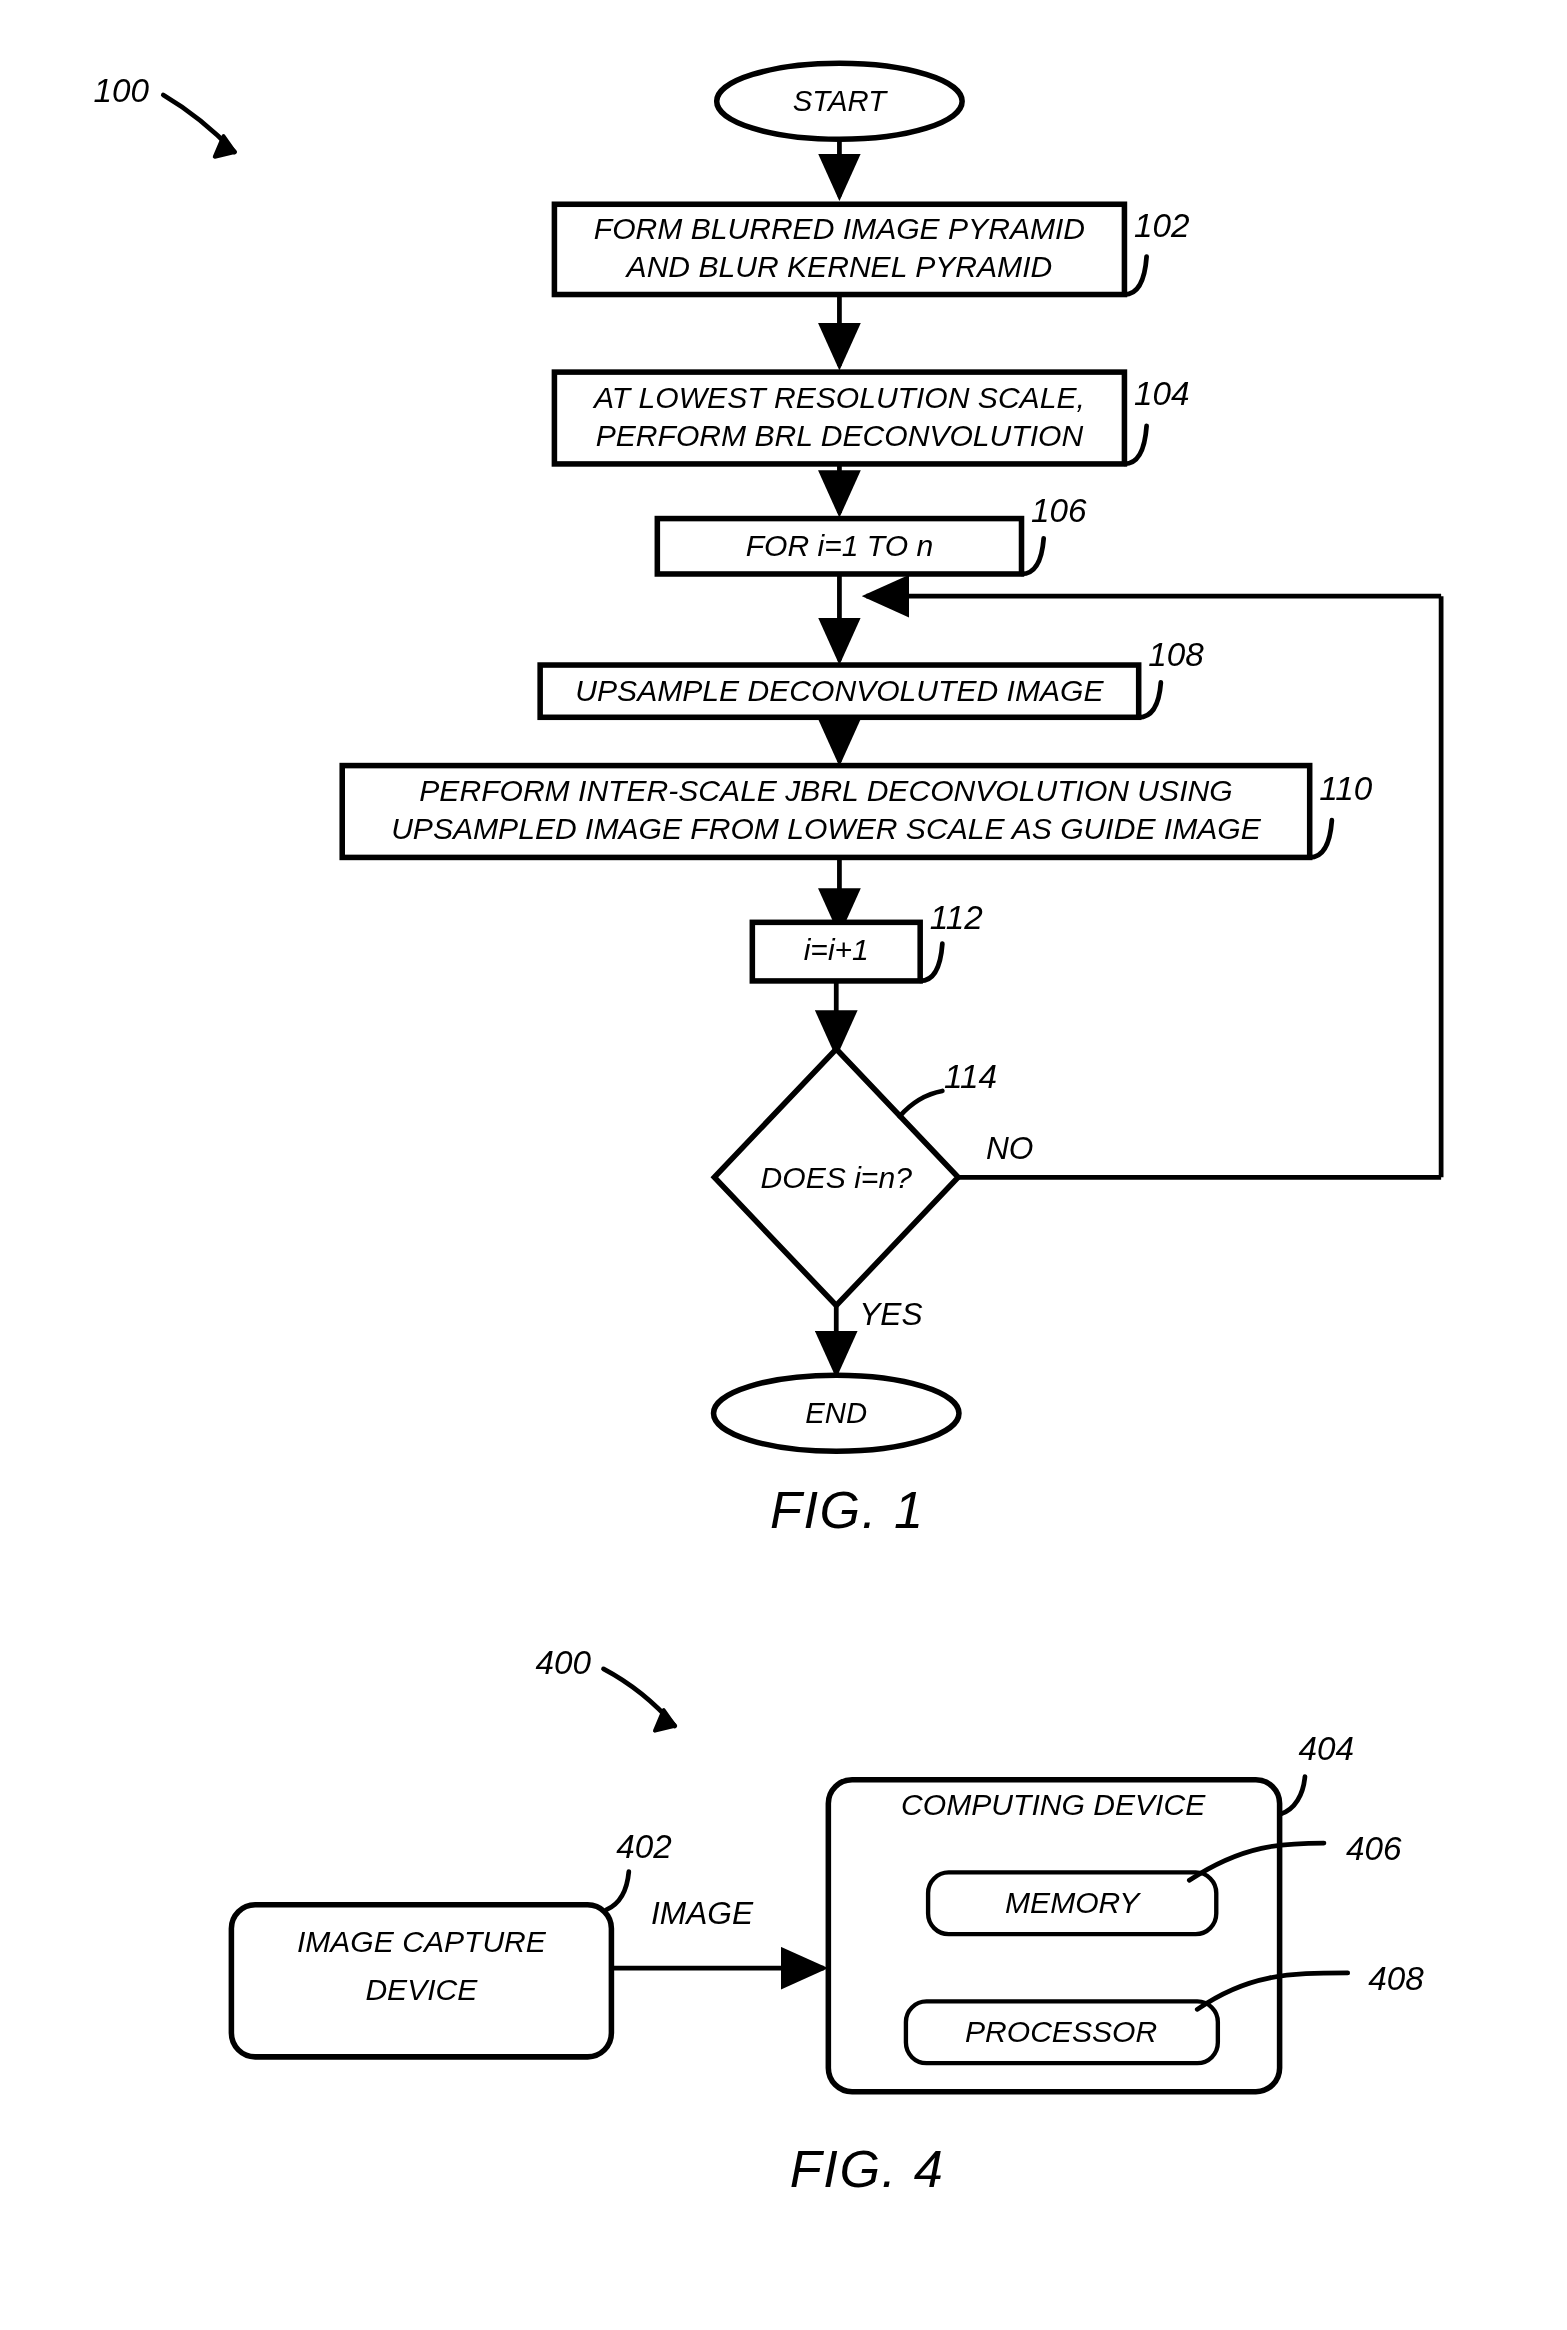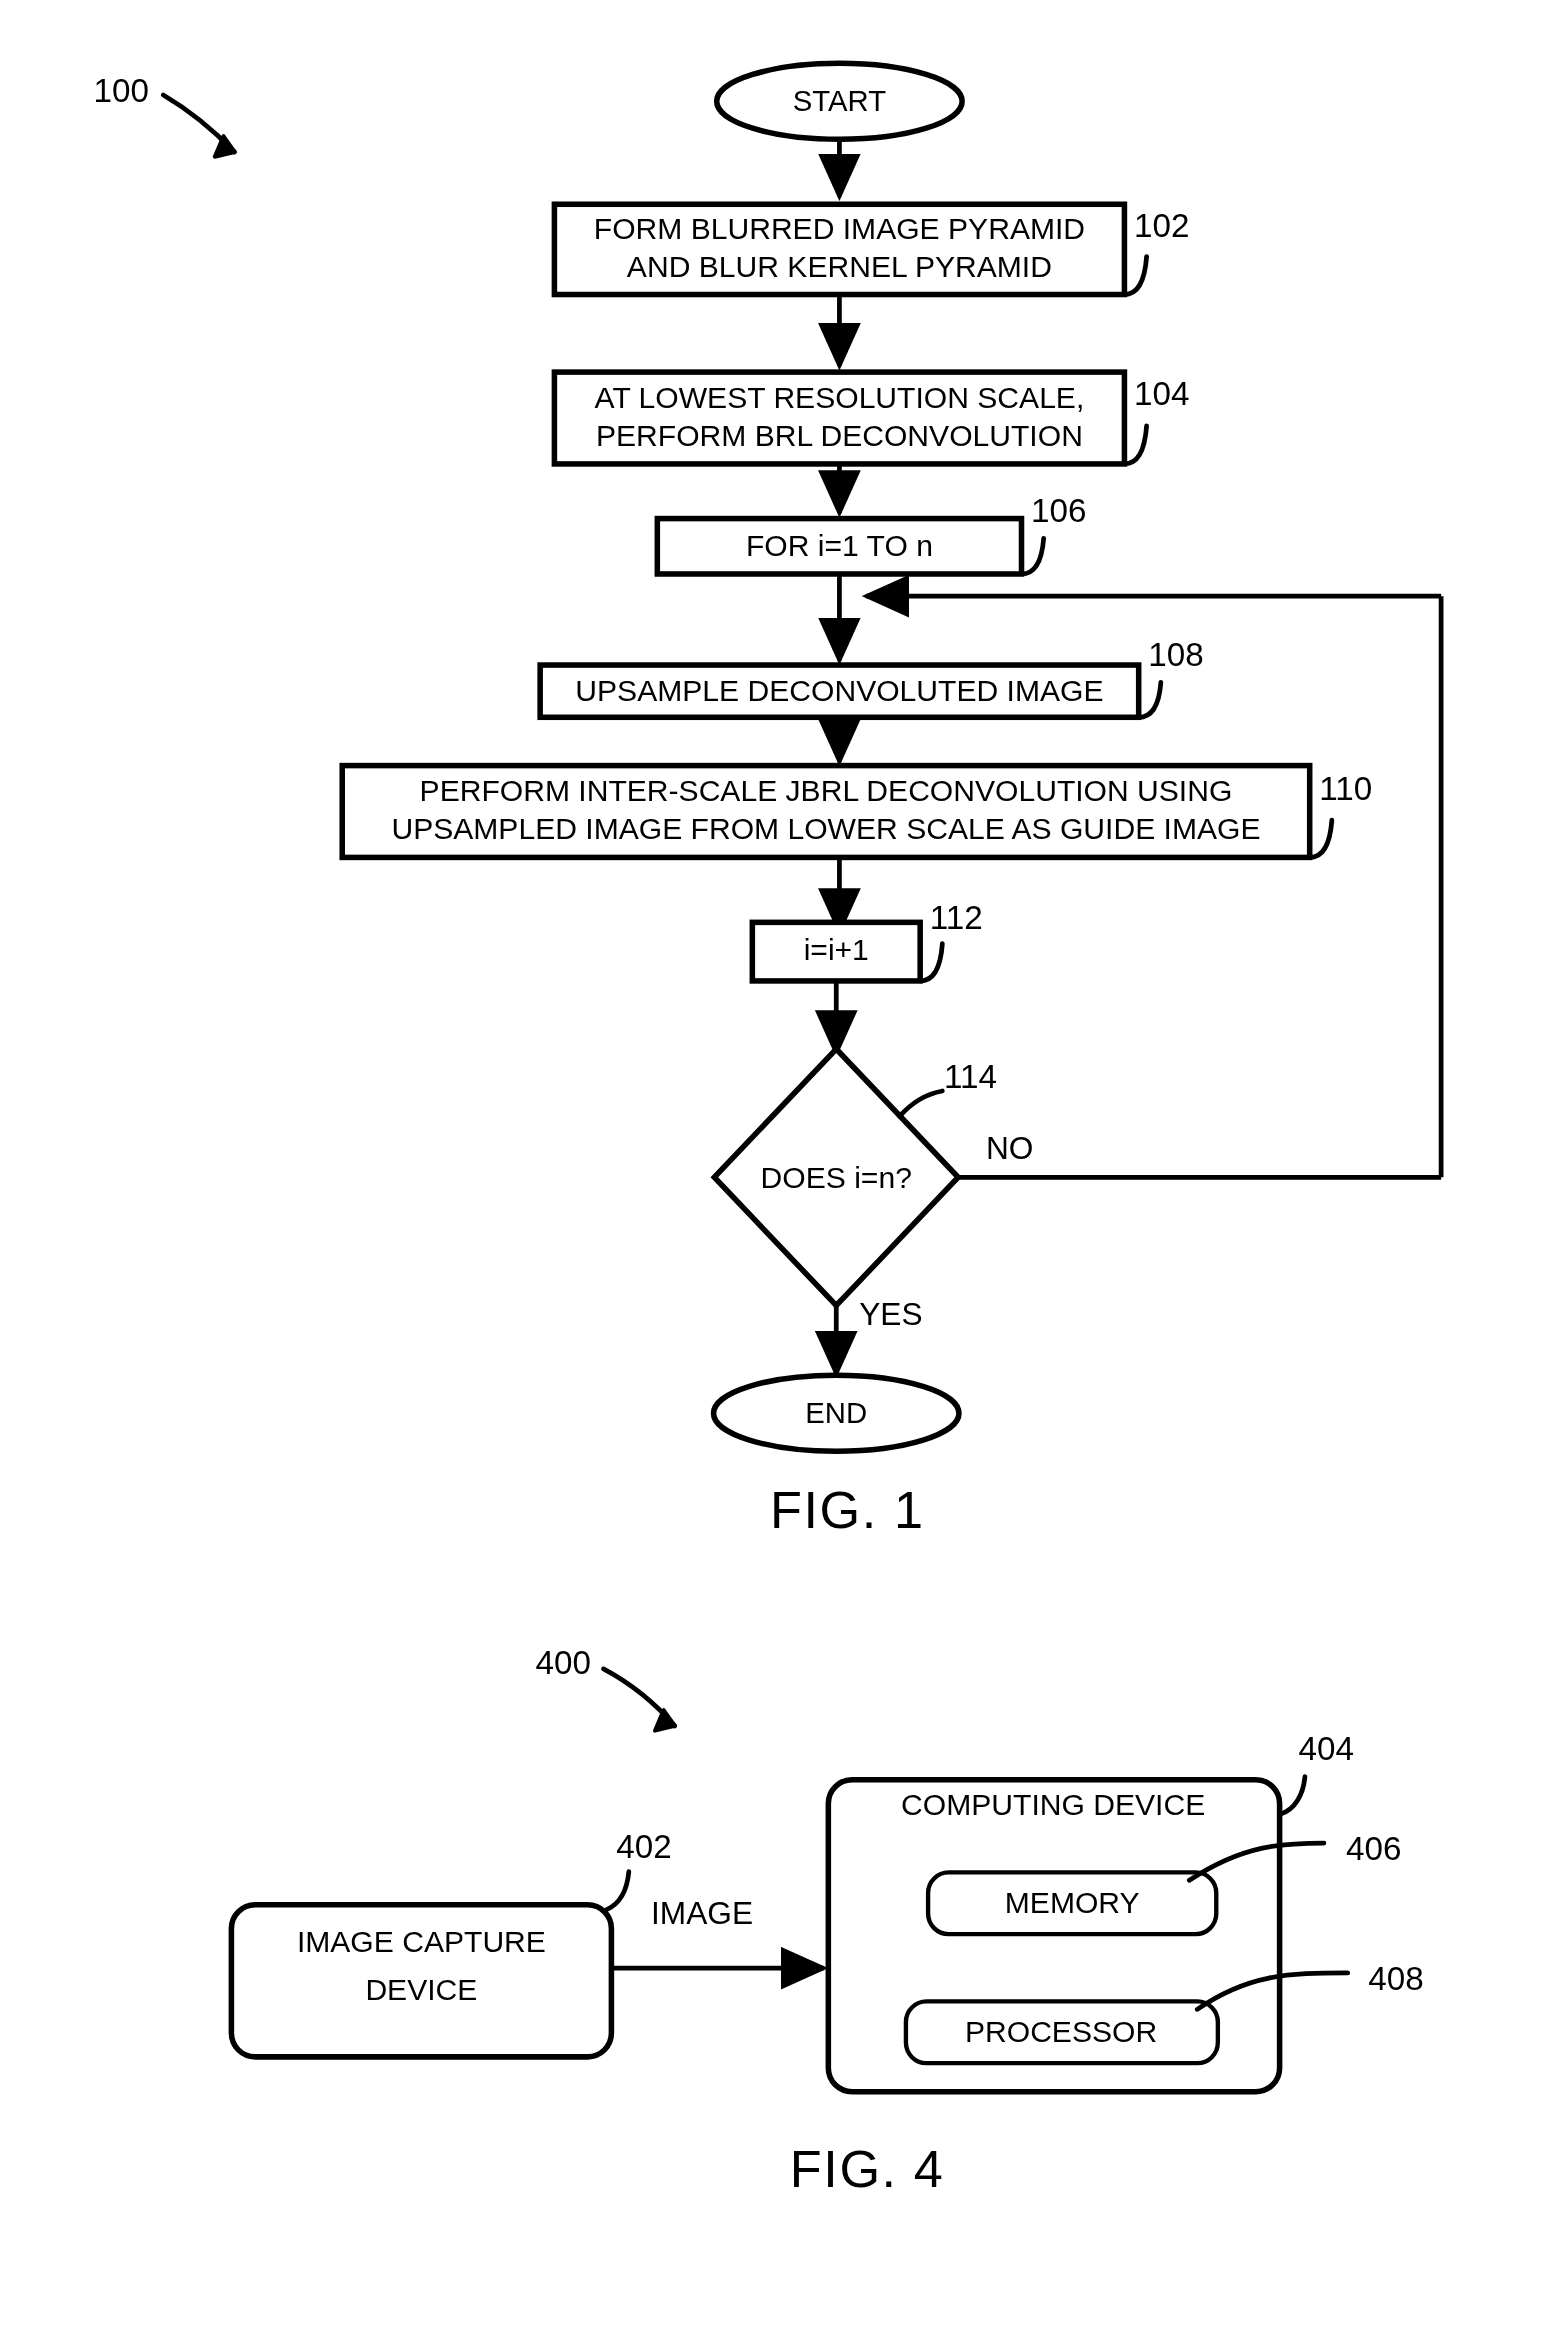--- a/index.html
+++ b/index.html
@@ -12,20 +12,21 @@
     height: 2330px;
     font-family: "Liberation Sans", sans-serif;
     color: #000000;
     overflow: hidden;
   }
   #sheet {
     position: relative;
     width: 1568px;
     height: 2330px;
     background: #ffffff;
+    font-style: italic;
   }
   svg.figure-canvas {
     position: absolute;
     top: 0;
     left: 0;
     width: 1568px;
     height: 2330px;
     display: block;
   }
   .shape-stroke {

